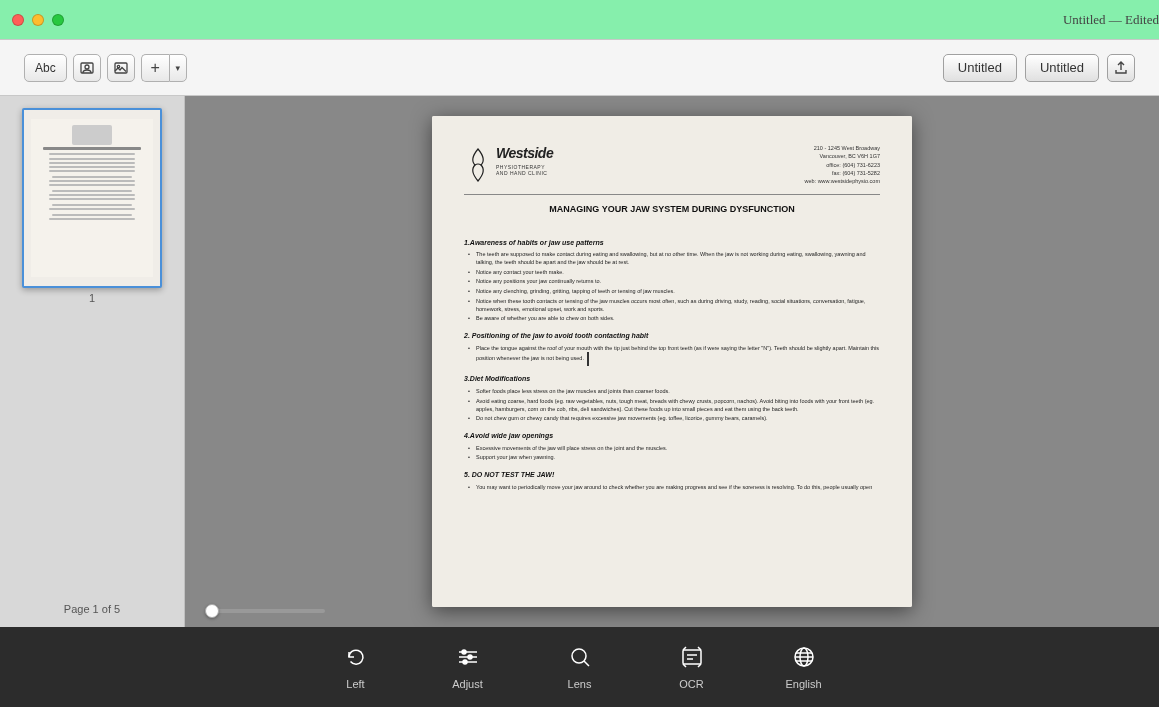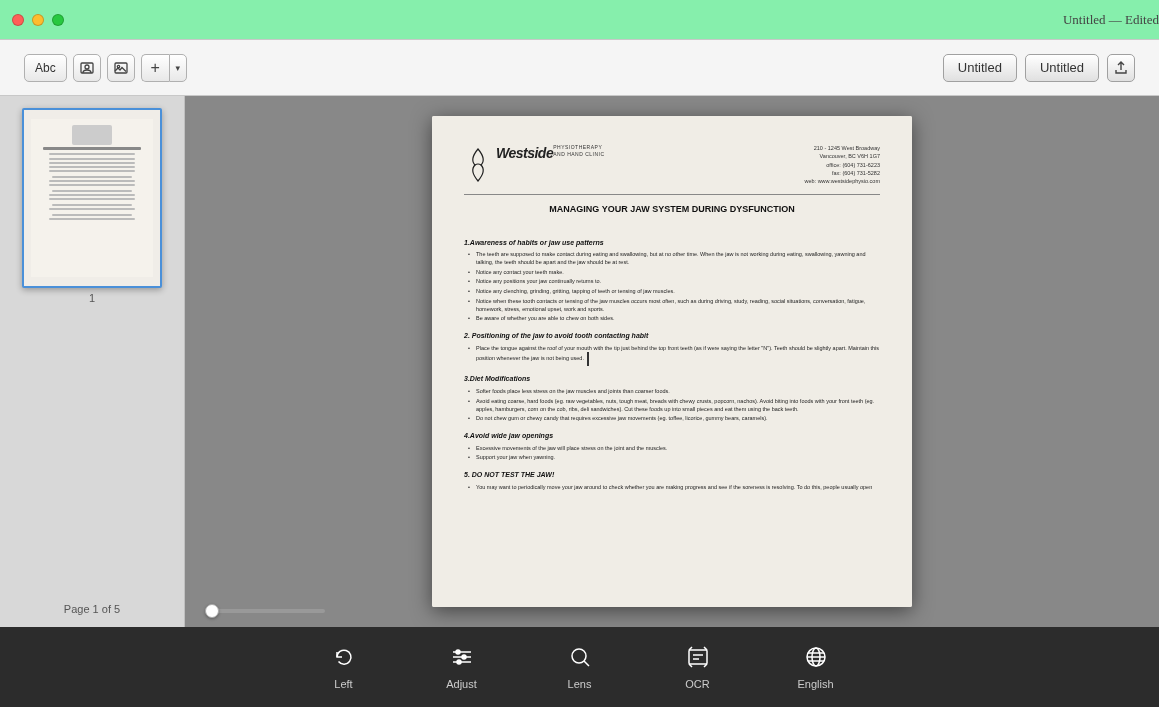--- a/index.html
+++ b/index.html
@@ -264,21 +264,21 @@
       width: 28px;
       height: 42px;
       font-size: 28px;
       color: #333;
       display: flex;
       align-items: center;
       justify-content: center;
     }
     .doc-logo-text {
       display: flex;
-      flex-direction: row;
+      flex-direction: column;
     }
     .doc-logo-main {
       font-size: 14px;
       font-style: italic;
       color: #222;
       font-weight: 600;
       letter-spacing: -0.5px;
     }
     .doc-logo-sub {
       font-size: 5px;
@@ -368,21 +368,21 @@
       box-shadow: 0 1px 3px rgba(0,0,0,0.3);
     }
 
     
     .bottom-toolbar {
       height: 80px;
       background: #2c2c2c;
       display: flex;
       align-items: center;
       justify-content: center;
-      gap: 18px;
+      gap: 12px;
       flex-shrink: 0;
     }
     .bottom-tool-item {
       display: flex;
       flex-direction: column;
       align-items: center;
       justify-content: center;
       width: 100px;
       height: 70px;
       cursor: pointer;

